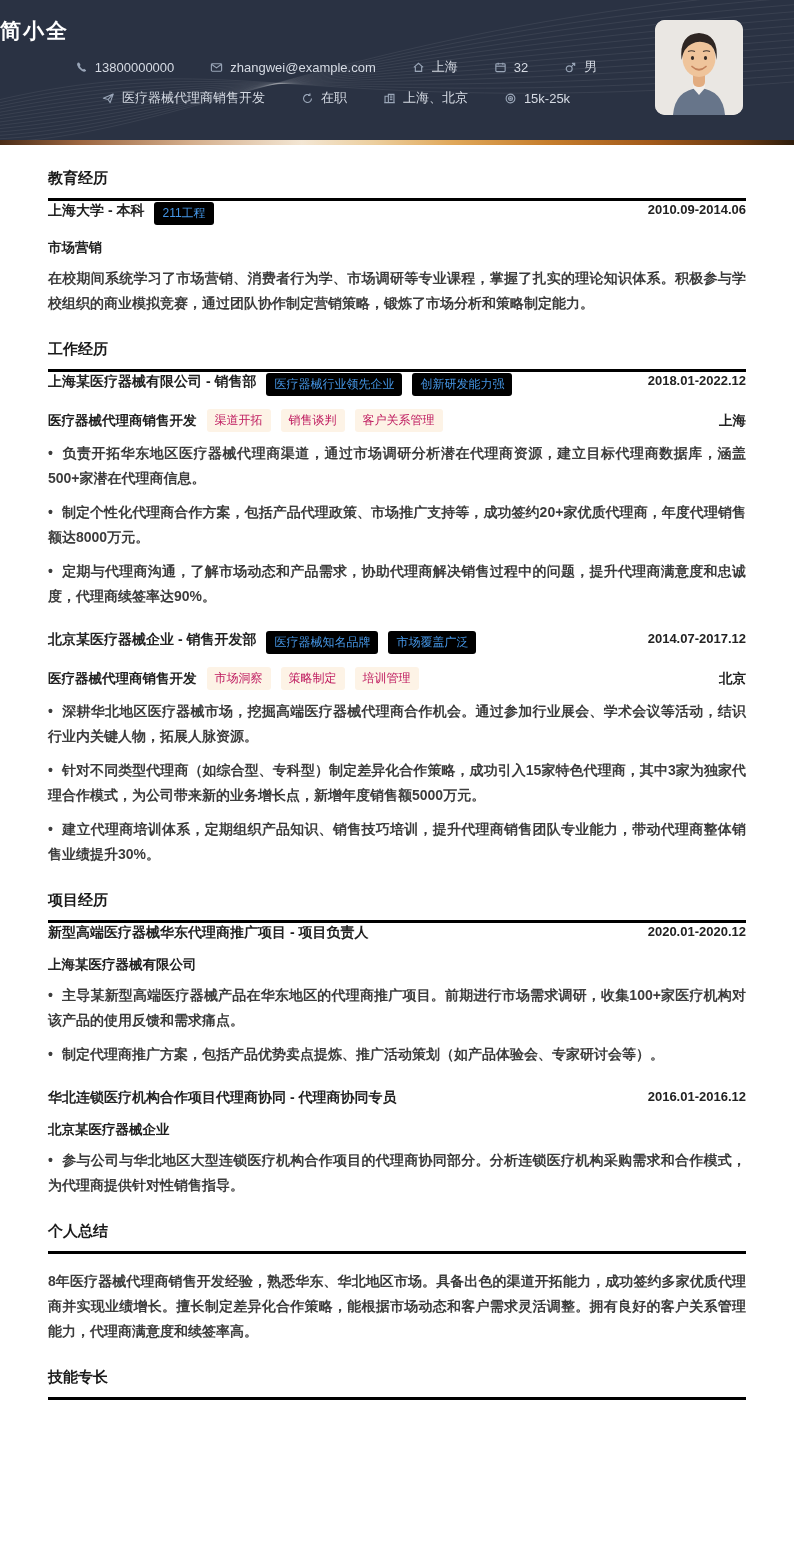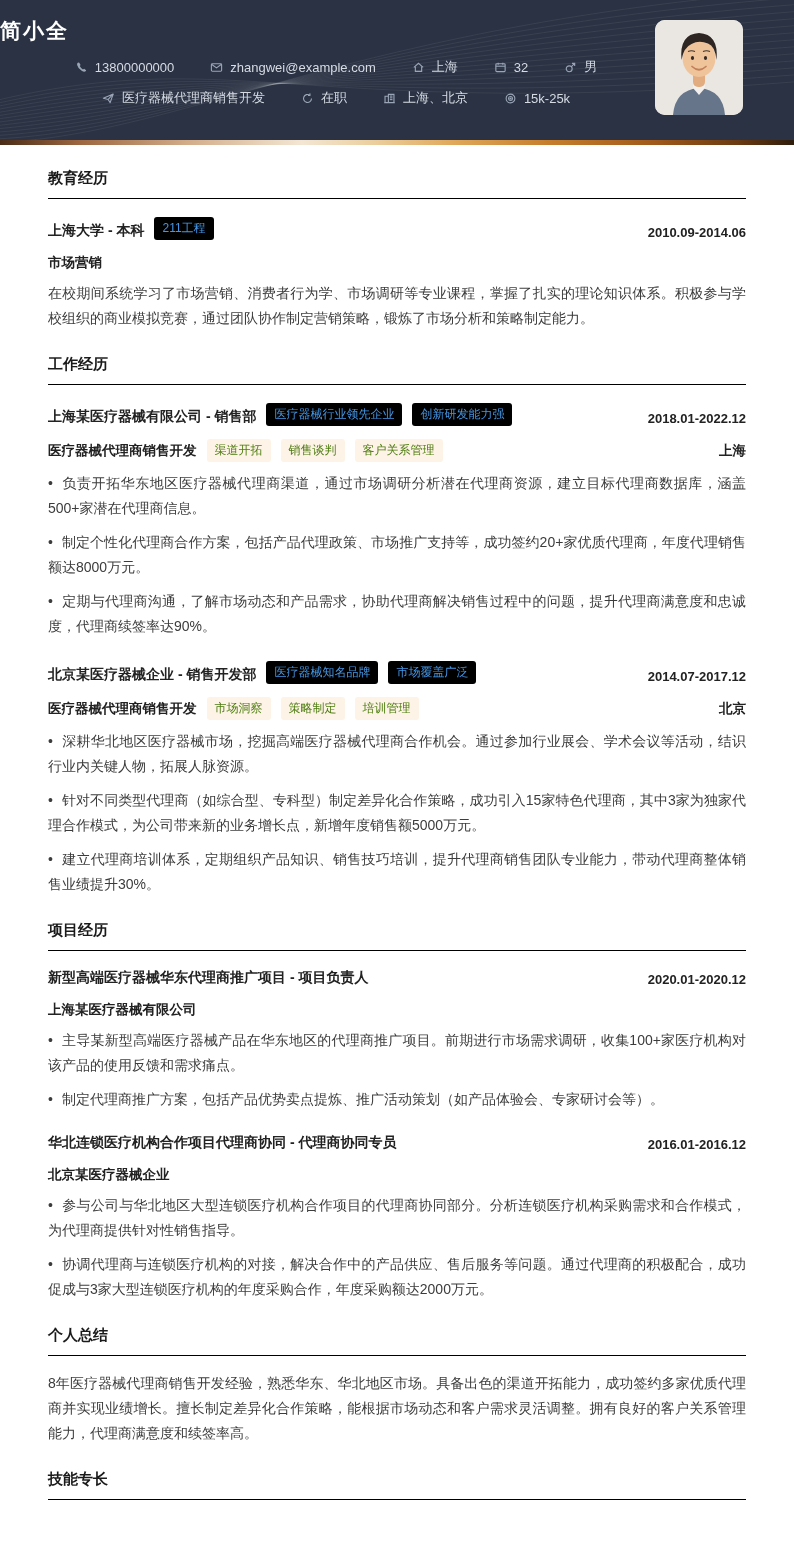--- a/index.html
+++ b/index.html
@@ -61,44 +61,45 @@
 
   
   .content { padding: 0 48px 24px; }
   .section { margin-top: 24px; }
   .section-title {
     margin: 0;
     font-size: 15px;
     font-weight: 700;
     color: #1a1a1a;
     padding-bottom: 10px;
-    border-bottom: 1px solid #000000;
+    border-bottom: 3px solid #000000;
   }
   .entry { margin-bottom: 22px; }
-  .entry-head { display: flex; align-items: flex-end; gap: 10px; margin-top: 18px; }
+  .entry-head { display: flex; align-items: flex-start; gap: 10px; margin-top: 1px; }
   .entry-title { font-size: 14px; font-weight: 700; color: #222; }
   .entry-date { margin-left: auto; font-size: 13px; font-weight: 700; color: #222; white-space: nowrap; }
   .entry-sub { display: flex; align-items: center; gap: 10px; margin-top: 13px; }
   .position { font-size: 13.5px; font-weight: 700; color: #222; }
   .location { margin-left: auto; font-size: 13.5px; font-weight: 700; color: #222; }
   .tag-blue {
     background: #000000; color: #4596e6;
     font-size: 12px; padding: 3px 8px; border-radius: 3px; white-space: nowrap;
   }
   .tag-orange {
-    background: #fdf3e6; color: #4d7c0f;
+    background: #fdf3e6; color: #be185d;
     font-size: 12px; padding: 3px 8px; border-radius: 3px; white-space: nowrap;
   }
   .major, .proj-company { margin-top: 14px; font-size: 13.5px; font-weight: 700; color: #222; }
   .desc, .bullet {
     margin: 9px 0 0;
     font-size: 14px;
     line-height: 25px;
     color: #3c3c3c;
     text-align: justify;
+    font-weight: bold;
   }
   .bullet::before { content: "•"; margin-right: 9px; color: #3c3c3c; }
 </style>
 </head>
 <body>
 
 <div class="header">
   <svg class="waves" viewBox="0 0 794 140" preserveAspectRatio="none" aria-hidden="true">
       <path d="M-40 142 C 160 152, 330 22, 830 -12" fill="none" stroke="rgba(255,255,255,0.07)" stroke-width="1"></path>
       <path d="M-40 139.5 C 166 143, 326 30, 830 -5" fill="none" stroke="rgba(255,255,255,0.07)" stroke-width="1"></path>
@@ -299,21 +300,20 @@
       <p class="bullet">制定代理商推广方案，包括产品优势卖点提炼、推广活动策划（如产品体验会、专家研讨会等）。</p>
     </div>
 
     <div class="entry">
       <div class="entry-head">
         <span class="entry-title">华北连锁医疗机构合作项目代理商协同 - 代理商协同专员</span>
         <span class="entry-date">2016.01-2016.12</span>
       </div>
       <div class="proj-company">北京某医疗器械企业</div>
       <p class="bullet">参与公司与华北地区大型连锁医疗机构合作项目的代理商协同部分。分析连锁医疗机构采购需求和合作模式，为代理商提供针对性销售指导。</p>
-      <p class="bullet">协调代理商与连锁医疗机构的对接，解决合作中的产品供应、售后服务等问题。通过代理商的积极配合，成功促成与3家大型连锁医疗机构的年度采购合作，年度采购额达2000万元。</p>
     </div>
   </div>
 
   <div class="section">
     <h2 class="section-title">个人总结</h2>
     <p class="desc" style="margin-top:15px">8年医疗器械代理商销售开发经验，熟悉华东、华北地区市场。具备出色的渠道开拓能力，成功签约多家优质代理商并实现业绩增长。擅长制定差异化合作策略，能根据市场动态和客户需求灵活调整。拥有良好的客户关系管理能力，代理商满意度和续签率高。</p>
   </div>
 
   <div class="section">
     <h2 class="section-title">技能专长</h2>

